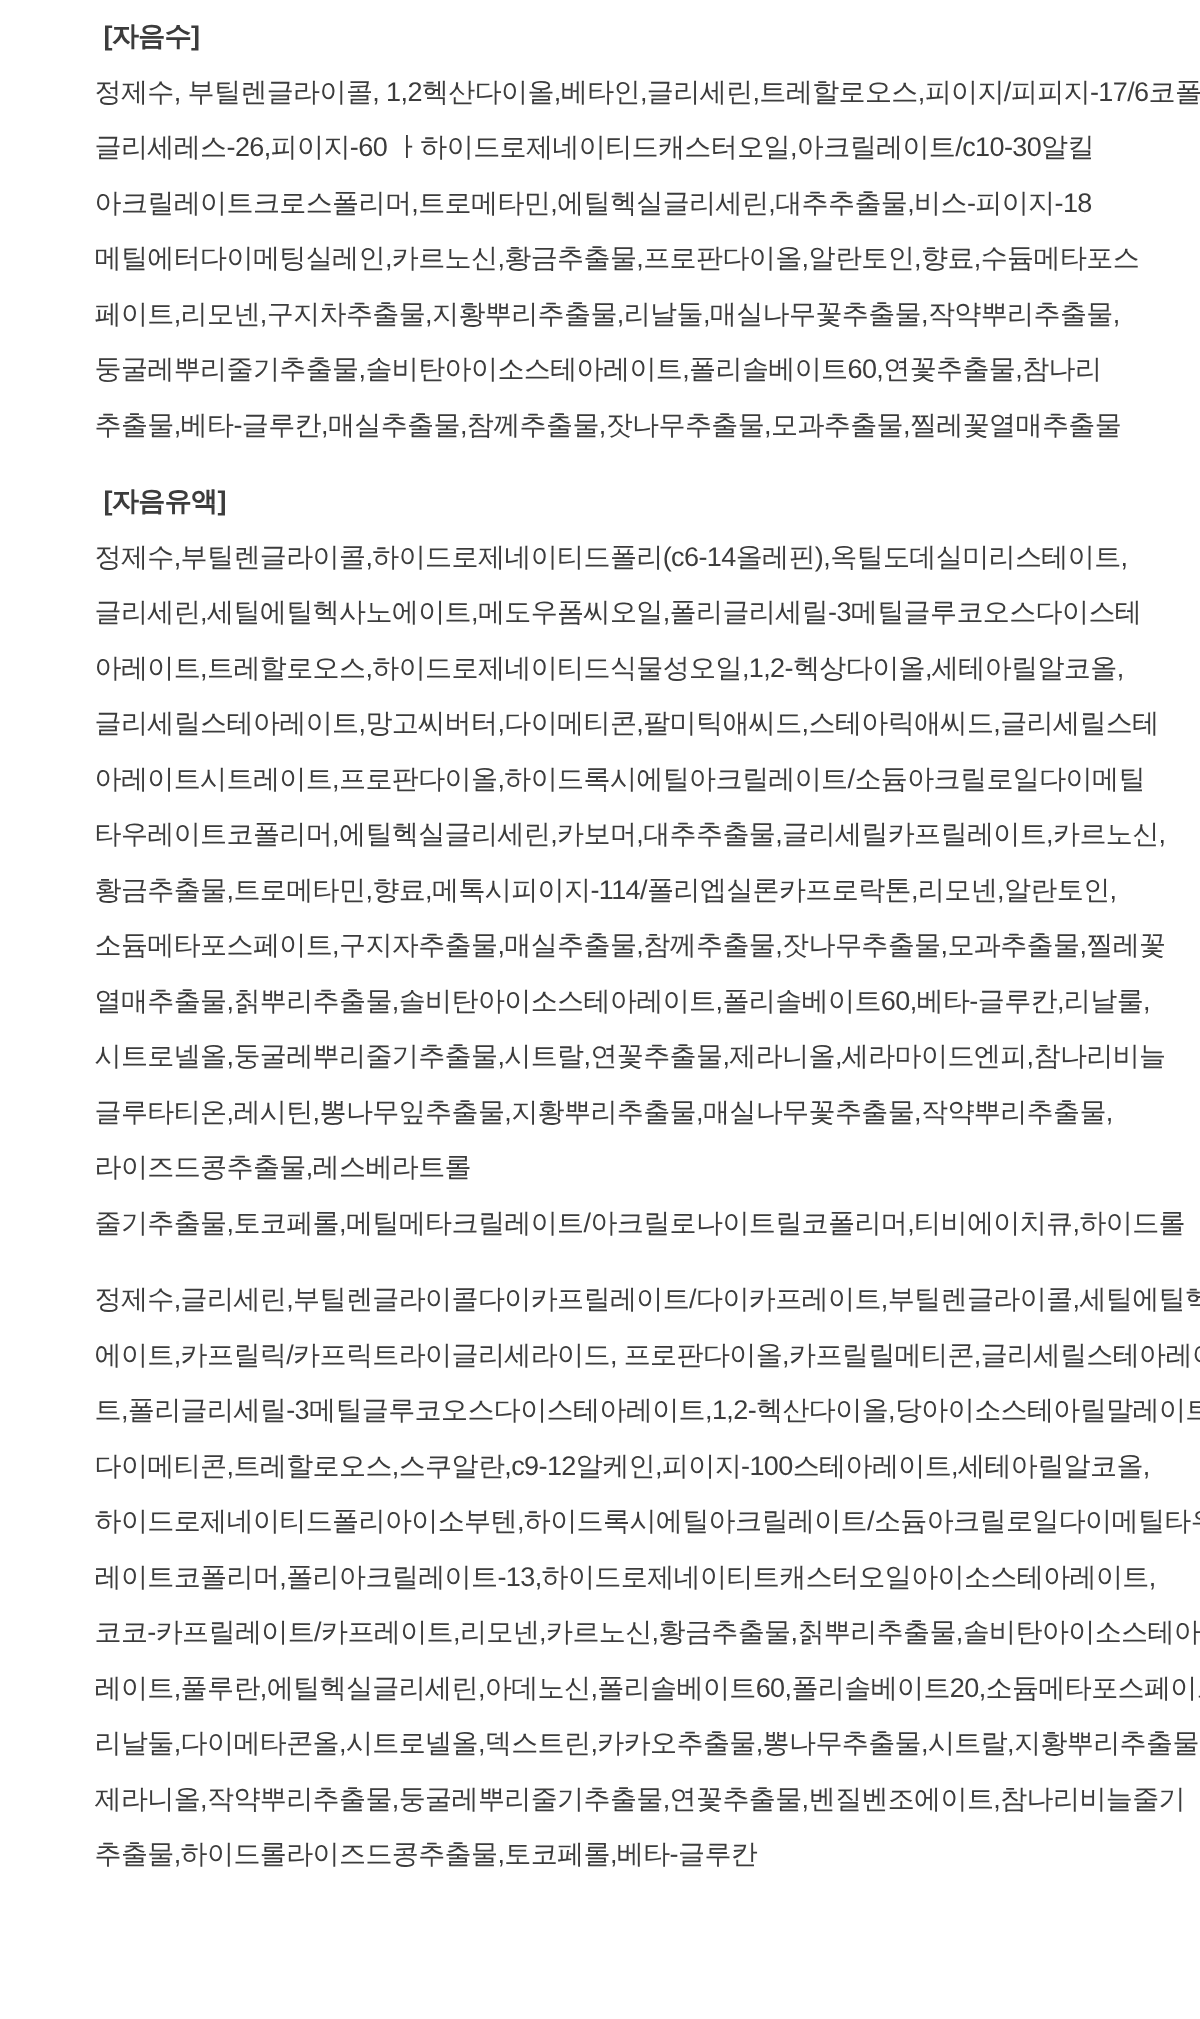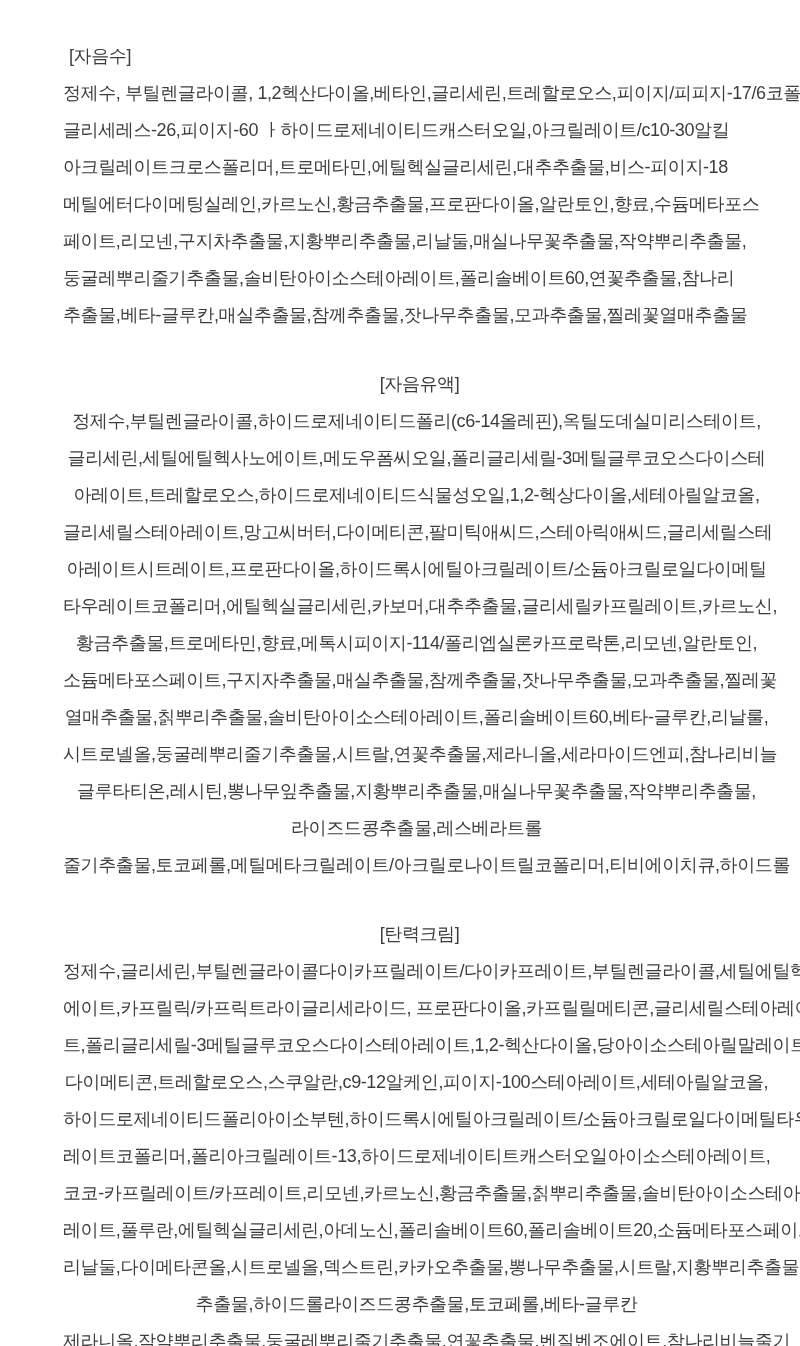--- a/index.html
+++ b/index.html
@@ -17,27 +17,25 @@
   }
   .doc {
     padding: 6px 30px 0 63px;
     color: #3c3c3c;
     font-size: 18px;
     line-height: 37px;
     letter-spacing: -0.4px;
   }
   .section + .section {
     margin-top: 14px;
-    text-align: center;
   }
   .section-title {
-    font-weight: normal;
+    font-weight: bold;
     padding-left: 6px;
     white-space: pre;
-    margin-top: 32px;
   }
   .line {
     white-space: pre;
   }
 </style>
 </head>
 <body>
 
 <div class="page">
   <div class="doc">
@@ -64,28 +62,27 @@
       <div class="line">황금추출물,트로메타민,향료,메톡시피이지-114/폴리엡실론카프로락톤,리모넨,알란토인,</div>
       <div class="line">소듐메타포스페이트,구지자추출물,매실추출물,참께추출물,잣나무추출물,모과추출물,찔레꽃</div>
       <div class="line">열매추출물,칡뿌리추출물,솔비탄아이소스테아레이트,폴리솔베이트60,베타-글루칸,리날룰,</div>
       <div class="line">시트로넬올,둥굴레뿌리줄기추출물,시트랄,연꽃추출물,제라니올,세라마이드엔피,참나리비늘</div>
       <div class="line">글루타티온,레시틴,뽕나무잎추출물,지황뿌리추출물,매실나무꽃추출물,작약뿌리추출물,</div>
       <div class="line">라이즈드콩추출물,레스베라트롤</div>
       <div class="line">줄기추출물,토코페롤,메틸메타크릴레이트/아크릴로나이트릴코폴리머,티비에이치큐,하이드롤</div>
     </div>
 
     <div class="section">
-      <div class="section-title">[탄력크림]</div>
       <div class="line">정제수,글리세린,부틸렌글라이콜다이카프릴레이트/다이카프레이트,부틸렌글라이콜,세틸에틸헥사노</div>
       <div class="line">에이트,카프릴릭/카프릭트라이글리세라이드, 프로판다이올,카프릴릴메티콘,글리세릴스테아레이</div>
       <div class="line">트,폴리글리세릴-3메틸글루코오스다이스테아레이트,1,2-헥산다이올,당아이소스테아릴말레이트,</div>
       <div class="line">다이메티콘,트레할로오스,스쿠알란,c9-12알케인,피이지-100스테아레이트,세테아릴알코올,</div>
       <div class="line">하이드로제네이티드폴리아이소부텐,하이드록시에틸아크릴레이트/소듐아크릴로일다이메틸타우</div>
       <div class="line">레이트코폴리머,폴리아크릴레이트-13,하이드로제네이티트캐스터오일아이소스테아레이트,</div>
       <div class="line">코코-카프릴레이트/카프레이트,리모넨,카르노신,황금추출물,칡뿌리추출물,솔비탄아이소스테아</div>
       <div class="line">레이트,풀루란,에틸헥실글리세린,아데노신,폴리솔베이트60,폴리솔베이트20,소듐메타포스페이트,</div>
       <div class="line">리날둘,다이메타콘올,시트로넬올,덱스트린,카카오추출물,뽕나무추출물,시트랄,지황뿌리추출물,</div>
+      <div class="line">제라니올,작약뿌리추출물,둥굴레뿌리줄기추출물,연꽃추출물,벤질벤조에이트,참나리비늘줄기</div>
       <div class="line">추출물,하이드롤라이즈드콩추출물,토코페롤,베타-글루칸</div>
-      <div class="line">제라니올,작약뿌리추출물,둥굴레뿌리줄기추출물,연꽃추출물,벤질벤조에이트,참나리비늘줄기</div>
     </div>
 
   </div>
 </div>
 
 </body></html>

